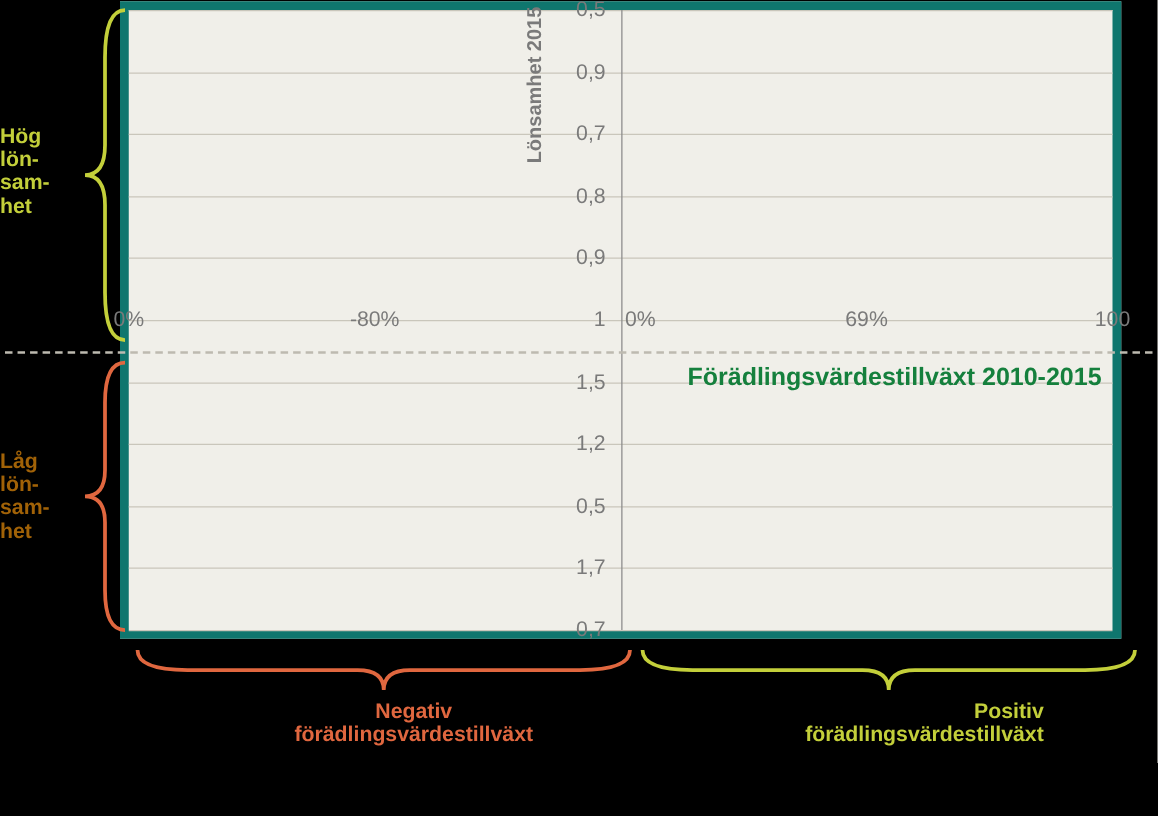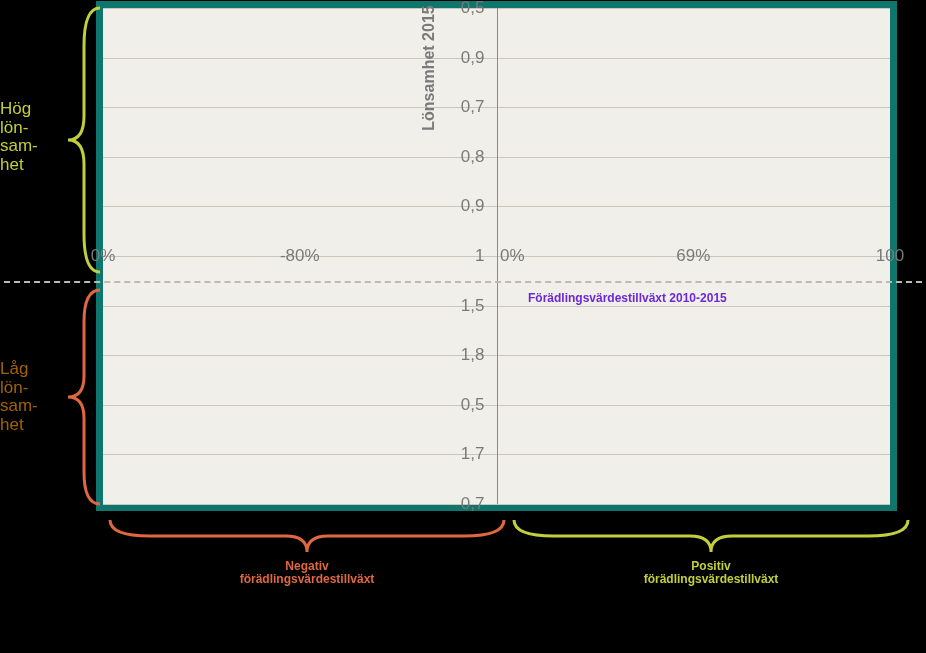--- a/index.html
+++ b/index.html
@@ -58,24 +58,25 @@
     position: absolute;
     font-size: 16px;
     font-weight: 700;
     color: #7a7a7a;
     transform-origin: center;
     transform: translate(-50%, -50%) rotate(-90deg);
     white-space: nowrap;
   }
   .xtitle {
     position: absolute;
-    font-size: 12px;
-    font-weight: 700;
-    color: #6d28d9;
+    font-size: 20px;
+    font-weight: 700;
+    color: #15803d;
     white-space: nowrap;
+    margin-left: 22px;
   }
   
   .dashref {
     position: absolute;
     left: 4px;
     right: 4px;
     top: 281px;
     border-top: 2px dashed #bdbab0;
   }
   
@@ -86,40 +87,41 @@
   }
   .bracket-h {
     position: absolute;
     top: 518px;
     height: 36px;
   }
   
   .sidecap {
     position: absolute;
     font-size: 17px;
-    font-weight: 400;
+    font-weight: 700;
     left: 0;
     width: 62px;
     line-height: 1.1;
   }
   .sidecap.top { color: #c3cf3a; }
   .sidecap.bot { color: #a16207; }
   
   .botcap {
     position: absolute;
-    font-size: 12px;
+    font-size: 17px;
     font-weight: 700;
     top: 560px;
     text-align: center;
     width: 200px;
     transform: translateX(-50%);
     line-height: 1.1;
+    margin-left: 24px;
   }
   .botcap.left { color: #e0673f; }
-  .botcap.right { color: #c3cf3a; }
+  .botcap.right { color: #c3cf3a; text-align: right; }
 </style>
 </head>
 <body>
 
 <div class="stage">
 
   <div class="plot">
 
     <div class="hgrid" style="top:0%"></div>
     <div class="hgrid" style="top:10%"></div>
@@ -135,21 +137,21 @@
 
     <div class="vaxis" style="left:50%"></div>
 
     <span class="ylabel" style="left:calc(50% - 52px); top:0%">0,5</span>
     <span class="ylabel" style="left:calc(50% - 52px); top:10%">0,9</span>
     <span class="ylabel" style="left:calc(50% - 52px); top:20%">0,7</span>
     <span class="ylabel" style="left:calc(50% - 52px); top:30%">0,8</span>
     <span class="ylabel" style="left:calc(50% - 52px); top:40%">0,9</span>
     <span class="ylabel" style="left:calc(50% - 52px); top:50%">1</span>
     <span class="ylabel" style="left:calc(50% - 52px); top:60%">1,5</span>
-    <span class="ylabel" style="left:calc(50% - 52px); top:70%">1,8</span>
+    <span class="ylabel" style="left:calc(50% - 52px); top:70%">1,2</span>
     <span class="ylabel" style="left:calc(50% - 52px); top:80%">0,5</span>
     <span class="ylabel" style="left:calc(50% - 52px); top:90%">1,7</span>
     <span class="ylabel" style="left:calc(50% - 52px); top:100%">0,7</span>
 
     <span class="xlabel" style="left:0%;  top:50%">0%</span>
     <span class="xlabel" style="left:25%; top:50%">-80%</span>
     <span class="xlabel" style="left:52%; top:50%">0%</span>
     <span class="xlabel" style="left:75%; top:50%">69%</span>
     <span class="xlabel" style="left:100%;top:50%">100</span>
 

